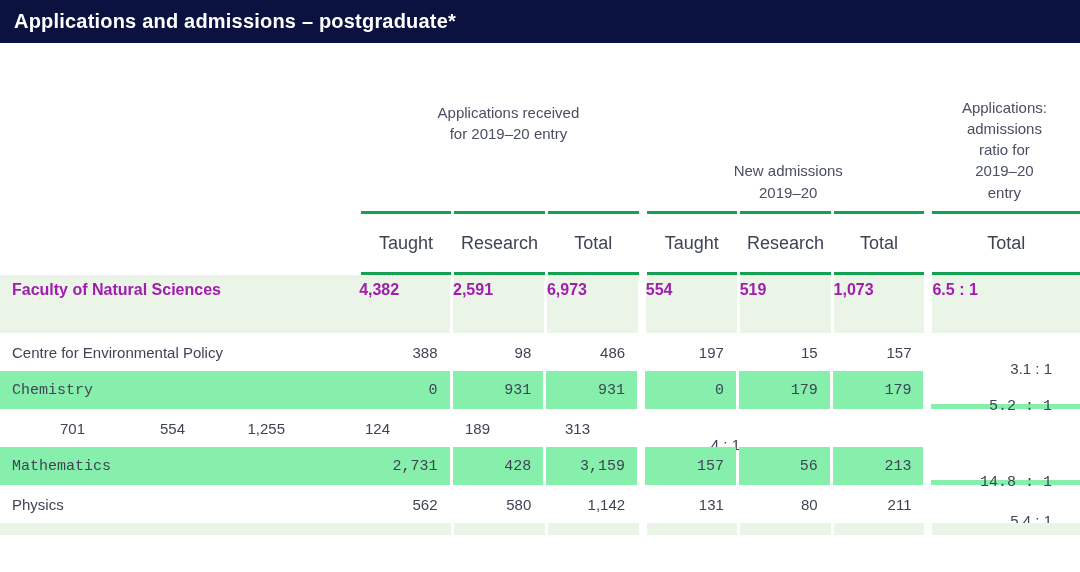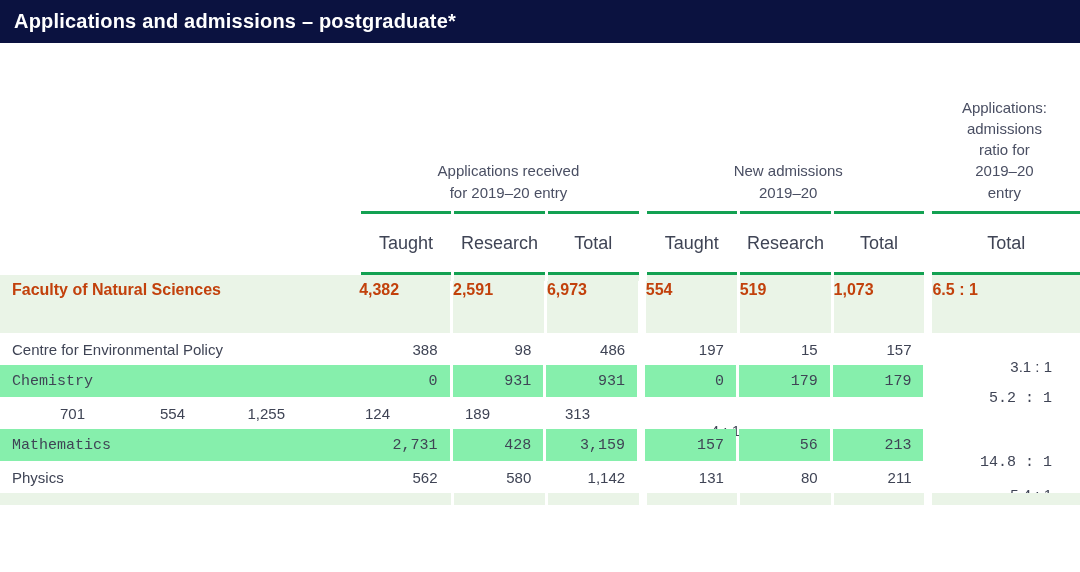--- a/index.html
+++ b/index.html
@@ -68,21 +68,21 @@
     justify-content: center;
     text-align: center;
     padding-bottom: 8px;
   }
   .ghead-cell .gtxt {
     font-size: 15px;
     color: #4a4f63;
     line-height: 1.42;
   }
   .ghead-cell.tall .gtxt { line-height: 1.42; }
-  .ghead-apps   { width: 291px; }
+  .ghead-apps   { width: 291px; align-items: center; }
   .ghead-adm    { width: 294px; }
   .ghead-ratio  { width: 158px; }
 
   
   .subhead {
     display: flex;
     height: 64px;
     align-items: stretch;
   }
   .sub-cell {
@@ -98,21 +98,21 @@
     content: "";
     position: absolute;
     left: 0; right: 0;
     height: 3px;
     background: #13a152;
   }
   .rule-top::before { top: 0; }
   .rule-bot::after  { bottom: 0; }
 
   
-  .drow { height: 32px; }
+  .drow { height: 38px; }
   .drow .cell {
     display: flex;
     align-items: center;
     font-size: 15px;
     color: #3f4455;
   }
   .drow .cell.lbl {
     justify-content: flex-start;
     padding-left: 12px;
   }
@@ -126,21 +126,21 @@
     margin-top: 33px;
   }
 
   .shade .cell { background: #86efac; font-family: Liberation Mono, monospace; }
   .plain .cell { background: #ffffff; }
 
   
   .frow { height: 52px; }
   .frow .cell {
     background: #eaf4e7;
-    color: #c2410c;
+    color: #a21caf;
     font-weight: bold;
     font-size: 16px;
   }
   .frow .cell.lbl { padding-left: 12px; justify-content: flex-start; }
   .frow .cell.val { padding-right: 12px; justify-content: flex-end; }
   .frow .cell.ratio { padding-right: 12px; justify-content: flex-end; }
 
   .facrule { height: 6px; }
   .facrule .cell { background: #eaf4e7; }
 

